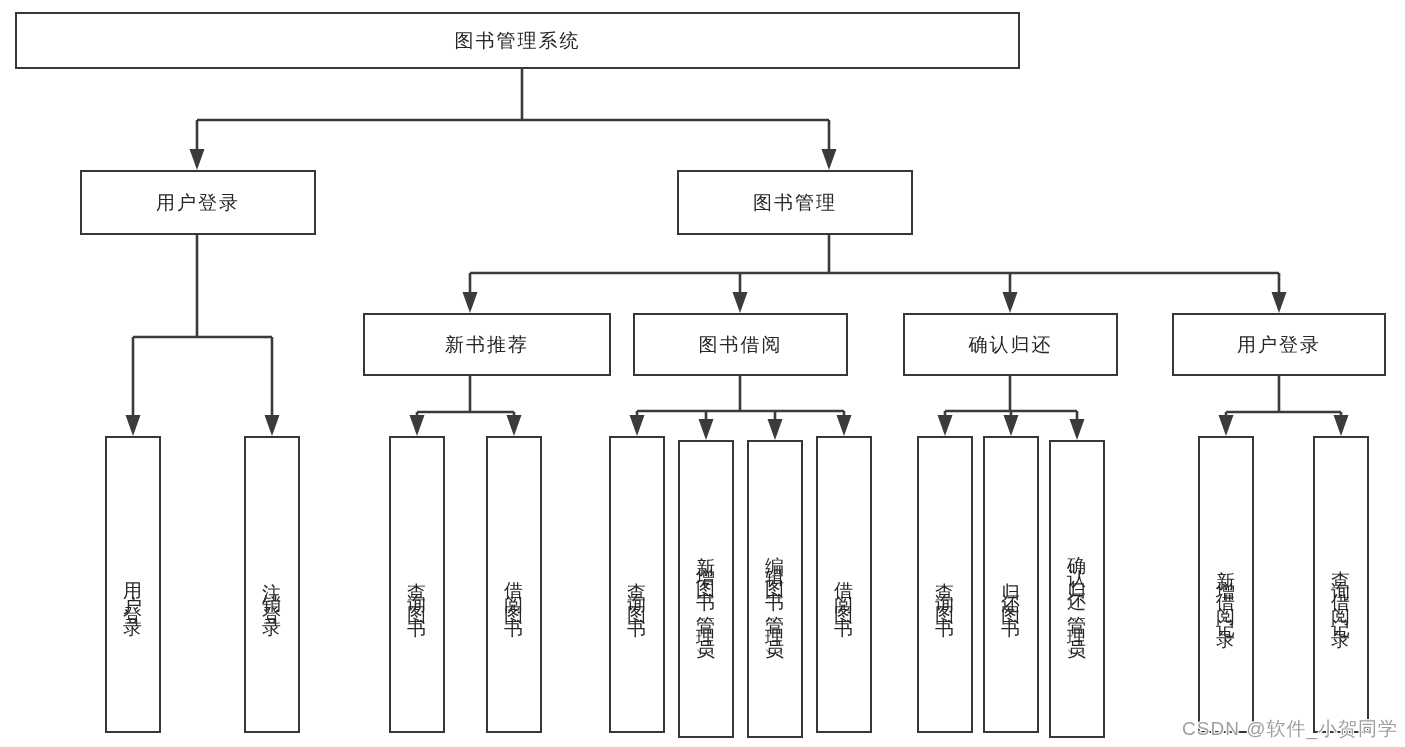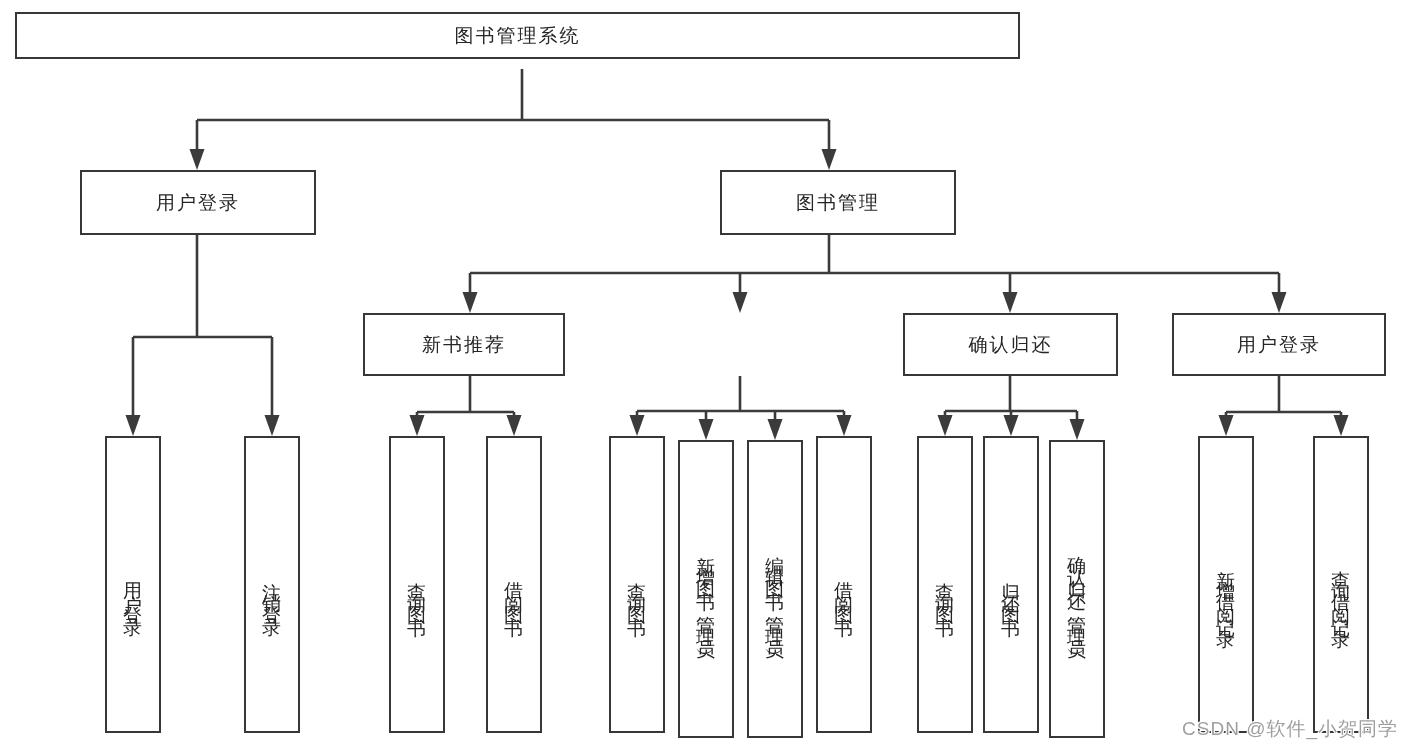--- a/index.html
+++ b/index.html
@@ -101,33 +101,36 @@
       <polygon points="767.5,419 782.5,419 775,440"></polygon>
       <polygon points="836.5,415 851.5,415 844,436"></polygon>
       <polygon points="937.5,415 952.5,415 945,436"></polygon>
       <polygon points="1003.5,415 1018.5,415 1011,436"></polygon>
       <polygon points="1069.5,419 1084.5,419 1077,440"></polygon>
       <polygon points="1218.5,415 1233.5,415 1226,436"></polygon>
       <polygon points="1333.5,415 1348.5,415 1341,436"></polygon>
     </g>
   </svg>
 
-  <div class="box" style="left:15px; top:12px; width:1005px; height:47px;">
+  <div class="box" style="left:15px; top:12px; width:1005px; height:57px;">
     <span class="hlabel">图书管理系统</span>
   </div>
 
   <div class="box" style="left:80px; top:170px; width:236px; height:65px;">
     <span class="hlabel">用户登录</span>
   </div>
-  <div class="box" style="left:720px; top:170px; width:236px; height:65px;">
+  <div class="box" style="left:677px; top:170px; width:236px; height:65px;">
     <span class="hlabel">图书管理</span>
   </div>
 
-  <div class="box" style="left:363px; top:313px; width:202px; height:63px;">
+  <div class="box" style="left:363px; top:313px; width:248px; height:63px;">
     <span class="hlabel">新书推荐</span>
+  </div>
+  <div class="box" style="left:633px; top:313px; width:215px; height:63px;">
+    <span class="hlabel">图书借阅</span>
   </div>
   <div class="box" style="left:903px; top:313px; width:215px; height:63px;">
     <span class="hlabel">确认归还</span>
   </div>
   <div class="box" style="left:1172px; top:313px; width:214px; height:63px;">
     <span class="hlabel">用户登录</span>
   </div>
 
   <div class="box vbox" style="left:105px; top:436px;">
     <span class="vlabel">用户登录</span>

